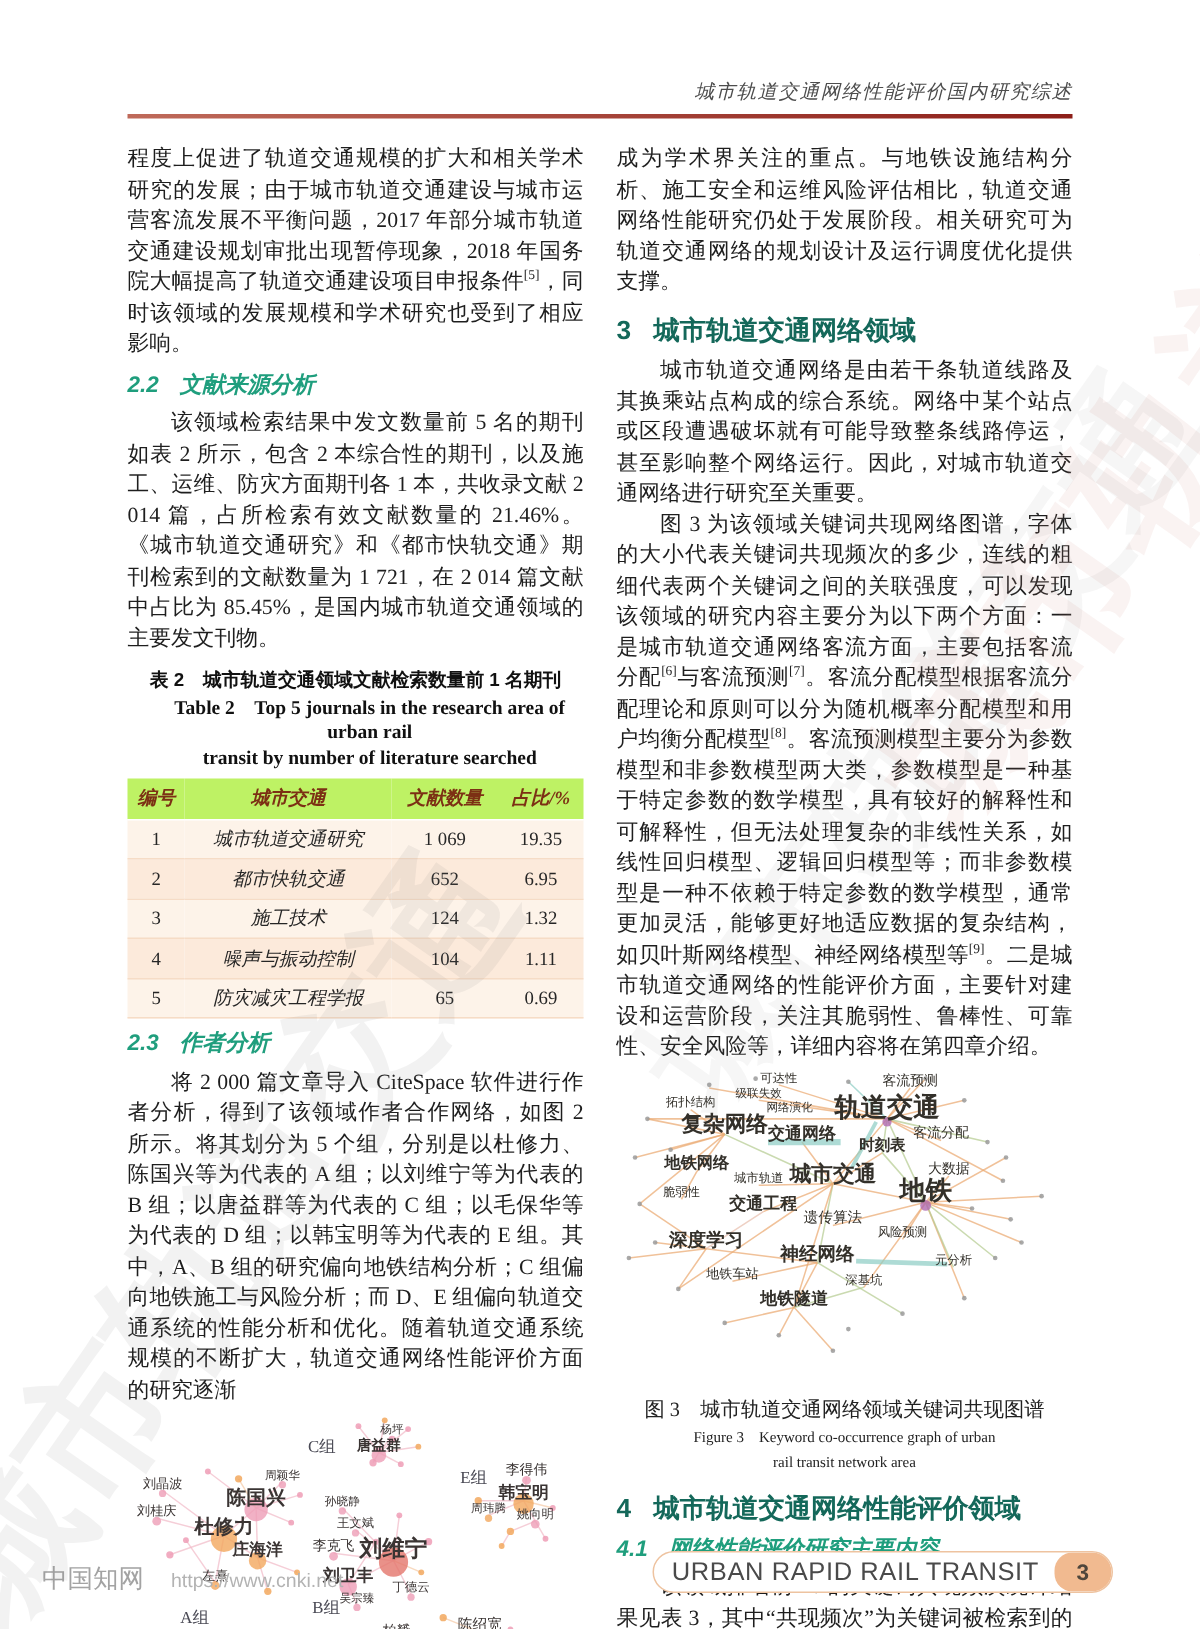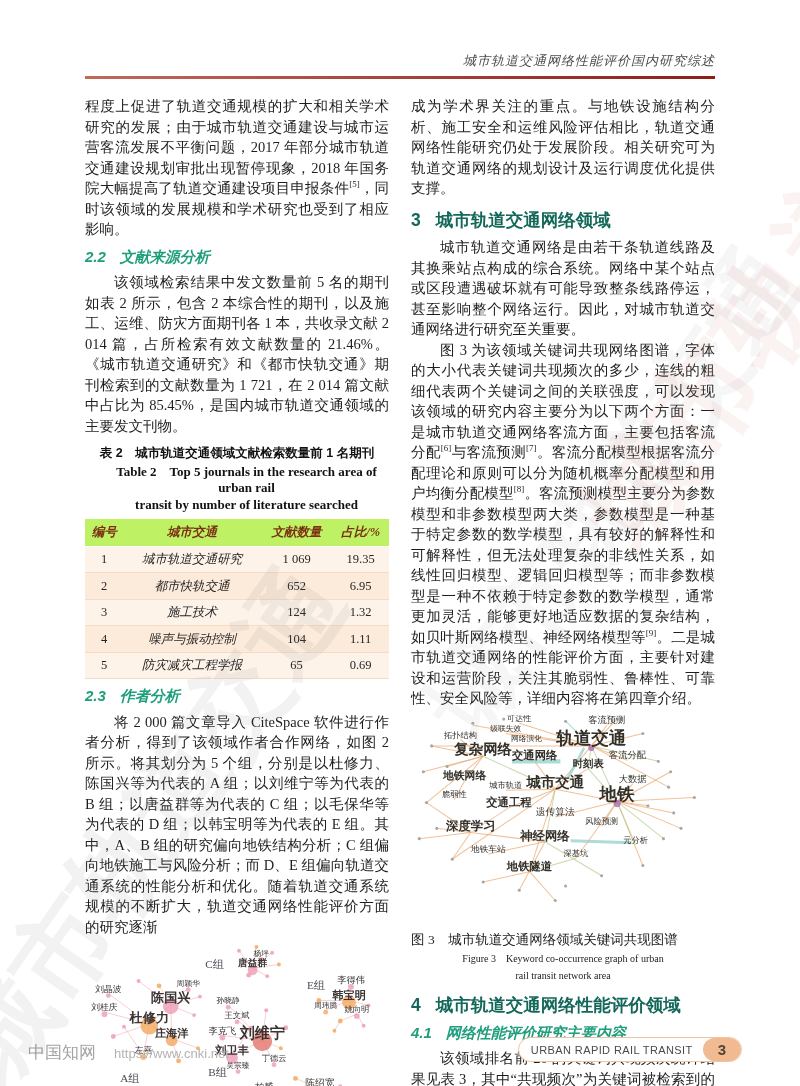--- a/index.html
+++ b/index.html
@@ -55,38 +55,38 @@
     text-align:center; padding:2.5px 2px; color:#262626;
     border-bottom:1px solid #f6dcc6;
   }
   table.journals tr:nth-child(odd) td { background:#fdf3e9; }
   table.journals tr:nth-child(even) td { background:#fceadb; }
   td.journal { font-style:italic; }
   
   .fig { margin-top:6px; }
   .fig svg { display:block; width:100%; height:auto; }
   svg text { font-family:"Liberation Serif", serif; }
-  .fig-cap-zh { font-size:13.5px; color:#222; margin-top:4px; }
+  .fig-cap-zh { text-align:center; font-size:13.5px; color:#222; margin-top:4px; }
   .fig-cap-en { text-align:center; font-size:10px; color:#222; line-height:17px; }
   
   .footer-left {
     position:absolute; left:28px; bottom:22px; z-index:2;
     display:flex; align-items:baseline; gap:18px;
     font-family:"Liberation Sans", sans-serif; color:#a3a3a3;
   }
   .site-name { font-size:17px; }
   .site-url  { font-size:13px; color:#b3b3b3; text-decoration:none; }
   .page-badge {
     position:absolute; right:58px; bottom:24px; z-index:2;
     display:flex; align-items:stretch;
     border:1.5px solid #eec3a0; border-radius:14px; background:#fff; overflow:hidden;
   }
   .badge-label {
     display:flex; align-items:center; padding:3px 10px 3px 12px;
-    font-family:"Liberation Sans", sans-serif; font-size:11px; color:#4a4a4a;
+    font-family:"Liberation Sans", sans-serif; font-size:17px; color:#4a4a4a;
     letter-spacing:.4px; white-space:nowrap;
   }
   .badge-num {
     display:flex; align-items:center; padding:3px 15px;
     background:#f1ba90; border-radius:12px;
     font-family:"Liberation Sans", sans-serif; font-size:15px; font-weight:bold; color:#4f463c;
   }
   
   .wm {
     position:absolute; z-index:5; pointer-events:none; white-space:nowrap;

